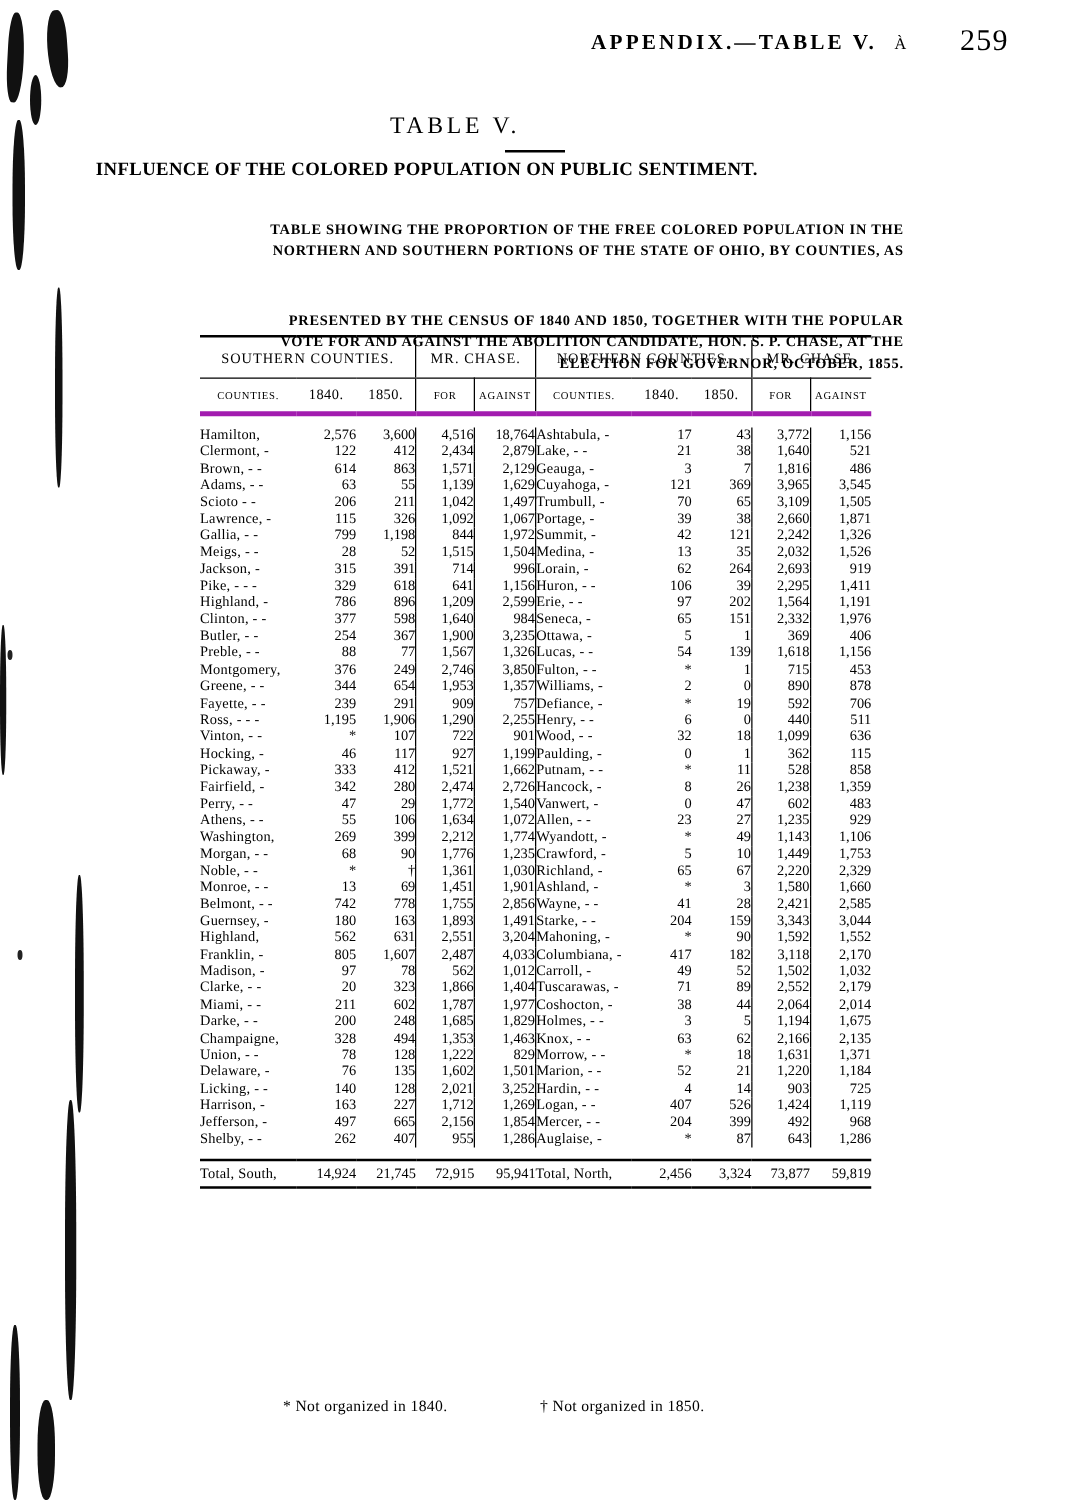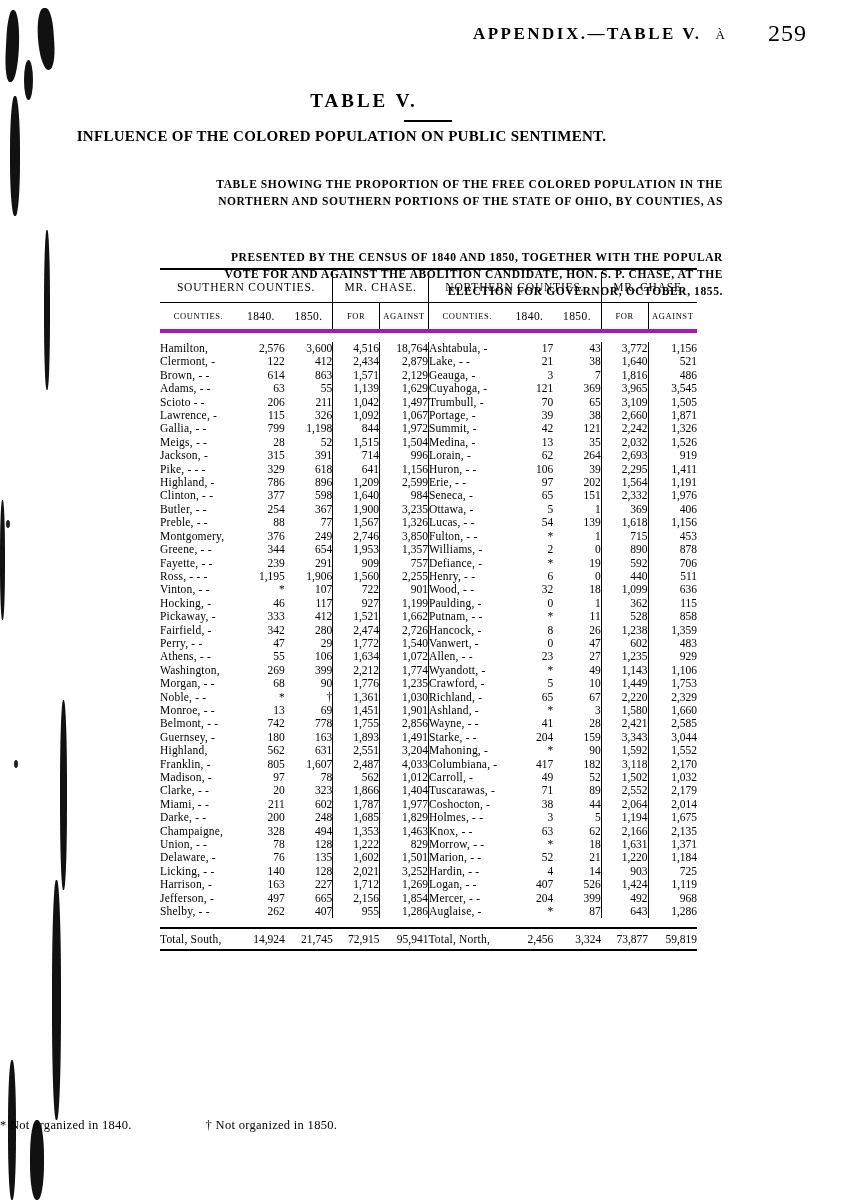--- a/index.html
+++ b/index.html
@@ -74,21 +74,21 @@
     letter-spacing: 1px;
   }
 
   
   .table-title {
     position: absolute;
     left: 0; top: 90px;
     width: 728px;
     text-align: center;
     font-size: 19px;
-    font-weight: bold;
+    font-weight: normal;
     letter-spacing: 3px;
   }
   .title-rule {
     position: absolute;
     left: 404px;
     top: 120px;
     width: 48px;
     height: 2px;
     background: #000;
   }
@@ -184,21 +184,21 @@
   col.c-1840 { width: 46px; }
   col.c-1850 { width: 46px; }
   col.c-for { width: 45px; }
   col.c-against { width: 47px; }
 
   .footnotes {
     position: absolute;
     left: 0;
     top: 1118px;
     width: 790px;
-    text-align: left;
+    text-align: center;
     font-size: 12.5px;
     letter-spacing: 0.3px;
   }
   .footnotes .fn1 { margin-right: 74px; }
 </style>
 </head>
 <body>
 
 <div class="scan-edge">
   <div class="blob b1"></div>
@@ -485,21 +485,21 @@
             <td class="cty sep">Defiance, <span class="dash">-</span></td>
             <td class="num">*</td>
             <td class="num">19</td>
             <td class="num sep">592</td>
             <td class="num sep">706</td>
           </tr>
           <tr class="data">
             <td class="cty">Ross, <span class="dash">- - -</span></td>
             <td class="num">1,195</td>
             <td class="num">1,906</td>
-            <td class="num sep">1,560</td>
+            <td class="num sep">1,290</td>
             <td class="num sep">2,255</td>
             <td class="cty sep">Henry, <span class="dash">- -</span></td>
             <td class="num">6</td>
             <td class="num">0</td>
             <td class="num sep">440</td>
             <td class="num sep">511</td>
           </tr>
           <tr class="data">
             <td class="cty">Vinton, <span class="dash">- -</span></td>
             <td class="num">*</td>

